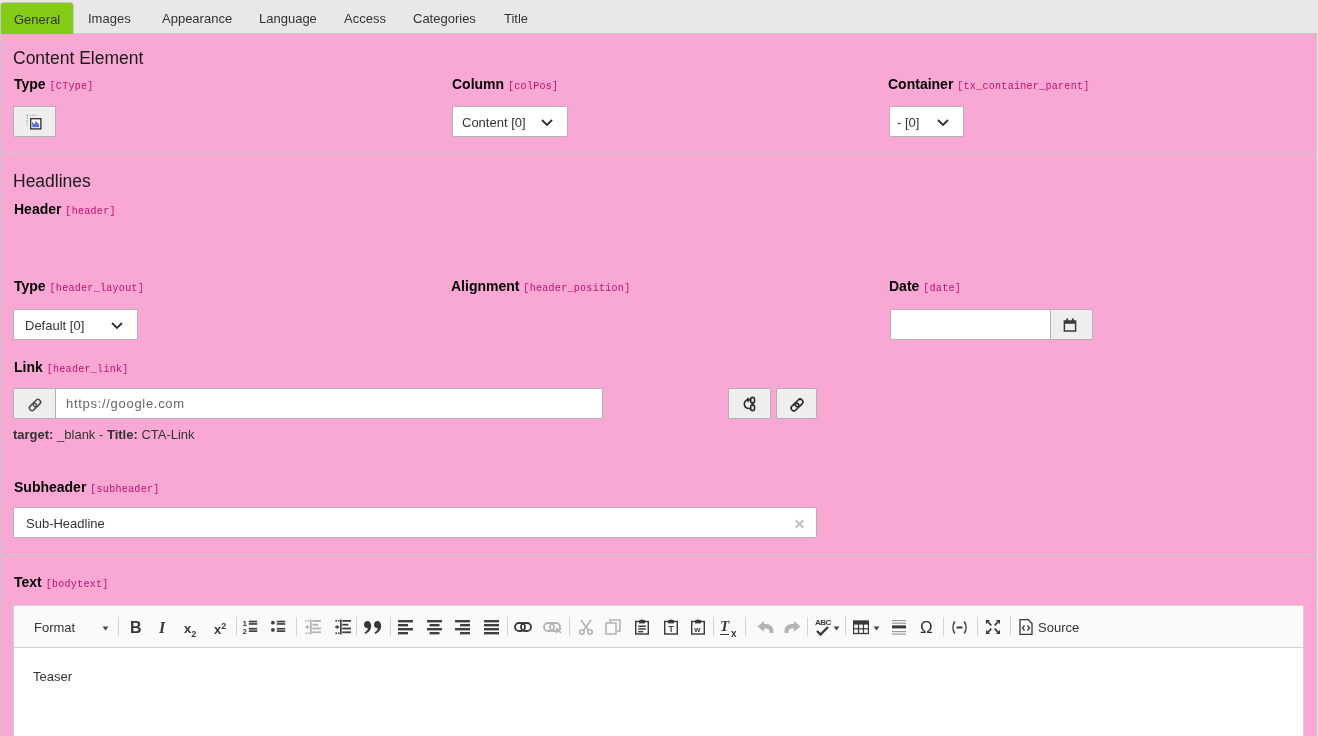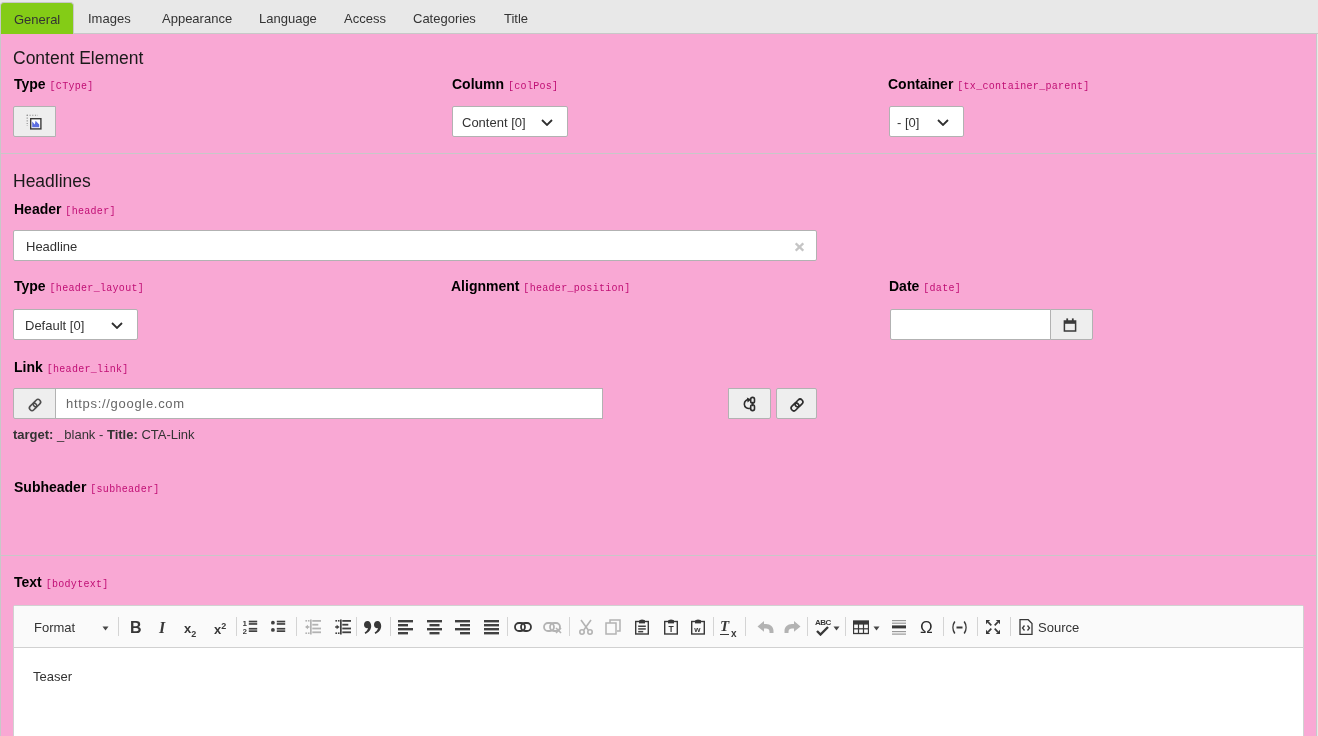--- a/index.html
+++ b/index.html
@@ -68,28 +68,20 @@
     <div class="tsel" style="left:451px; top:72px; width:116px; padding-left:9px;">Content [0]<svg class="chevron" style="right:14px;" width="12" height="7" viewBox="0 0 12 7">
           <path d="M1 1 L6 6 L11 1" fill="none" stroke="#2f2f2f" stroke-width="1.8"></path>
         </svg></div>
     <div class="tsel" style="left:888px; top:72px; width:75px; padding-left:7px;">- [0]<svg class="chevron" style="right:14px;" width="12" height="7" viewBox="0 0 12 7">
           <path d="M1 1 L6 6 L11 1" fill="none" stroke="#2f2f2f" stroke-width="1.8"></path>
         </svg></div>
   </div>
   <div class="sec" id="sec2">
     <div class="hsec" style="top:17px;">Headlines</div>
     <div class="flabel" style="left:13px; top:47px;text-align:center;">Header <code>[header]</code></div>
-    <div class="tinput" style="left:12px; top:76px; width:804px;">Headline<span class="clearx">
-          <svg width="9" height="10" viewBox="0 0 9 10">
-            <g stroke="#c5c5c5" stroke-width="2.3">
-              <path d="M0.7 1.2 L8.3 8.8"></path>
-              <path d="M8.3 1.2 L0.7 8.8"></path>
-            </g>
-          </svg>
-        </span></div>
     <div class="flabel" style="left:13px; top:124px;">Type <code>[header_layout]</code></div>
     <div class="flabel" style="left:450px; top:124px;">Alignment <code>[header_position]</code></div>
     <div class="flabel" style="left:888px; top:124px;">Date <code>[date]</code></div>
     <div class="tsel" style="left:12px; top:155px; width:125px; padding-left:11px;">Default [0]<svg class="chevron" style="right:14px;" width="12" height="7" viewBox="0 0 12 7">
           <path d="M1 1 L6 6 L11 1" fill="none" stroke="#2f2f2f" stroke-width="1.8"></path>
         </svg></div>
     <div class="tinput" style="left:889px; top:155px; width:161px; border-radius:2px 0 0 2px;"></div>
     <div class="btn" style="left:1049px; top:155px; width:43px; border-radius:0 2px 2px 0;">
       <svg width="16" height="16" viewBox="0 0 16 16" style="position:absolute;left:11px;top:7px;">
         <rect x="2.4" y="4" width="11.2" height="10" fill="none" stroke="#3a3a3a" stroke-width="1.5"></rect>
@@ -125,20 +117,28 @@
     <div class="btn" style="left:775px; top:234px; width:41px;">
       <svg width="16" height="16" viewBox="0 0 16 16" style="position:absolute;left:12px;top:8px;">
         <g fill="none" stroke="#2d2d2d" stroke-width="1.7" transform="rotate(-45 8 8)">
           <rect x="0.9" y="5.3" width="8.6" height="5.4" rx="2.7"></rect>
           <rect x="6.5" y="5.3" width="8.6" height="5.4" rx="2.7"></rect>
         </g>
       </svg>
     </div>
     <div style="position:absolute; left:12px; top:273px; font-size:13px; color:#333;"><b>target:</b> _blank - <b>Title:</b> CTA-Link</div>
     <div class="flabel" style="left:13px; top:325px;">Subheader <code>[subheader]</code></div>
+    <div class="tinput" style="left:12px; top:353px; width:804px;">Sub-Headline<span class="clearx">
+          <svg width="9" height="10" viewBox="0 0 9 10">
+            <g stroke="#c5c5c5" stroke-width="2.3">
+              <path d="M0.7 1.2 L8.3 8.8"></path>
+              <path d="M8.3 1.2 L0.7 8.8"></path>
+            </g>
+          </svg>
+        </span></div>
   </div>
   <div class="sec" id="sec3">
     <div class="flabel" style="left:13px; top:18px;">Text <code>[bodytext]</code></div>
     <div id="editor" style="position:absolute; left:12px; top:49px; width:1291px; height:200px; border:1px solid #d1d1d1; border-radius:2px; background:#fff;">
       <div id="toolbar" style="position:absolute; left:0; top:0; right:0; height:42px; background:#fafafa; border-bottom:1px solid #d1d1d1;">
         <span style="position:absolute; left:20px; top:14px; font-size:13px; color:#333;">Format</span>
         <svg class="ti" style="left:88px; top:20px; width:7px; height:5px;" width="7" height="5" viewBox="0 0 7 5">
             <path d="M0.5 0.5 L3.5 4.5 L6.5 0.5 Z" fill="#474747"></path>
           </svg>
         <span class="tsep" style="left:104px;"></span>

